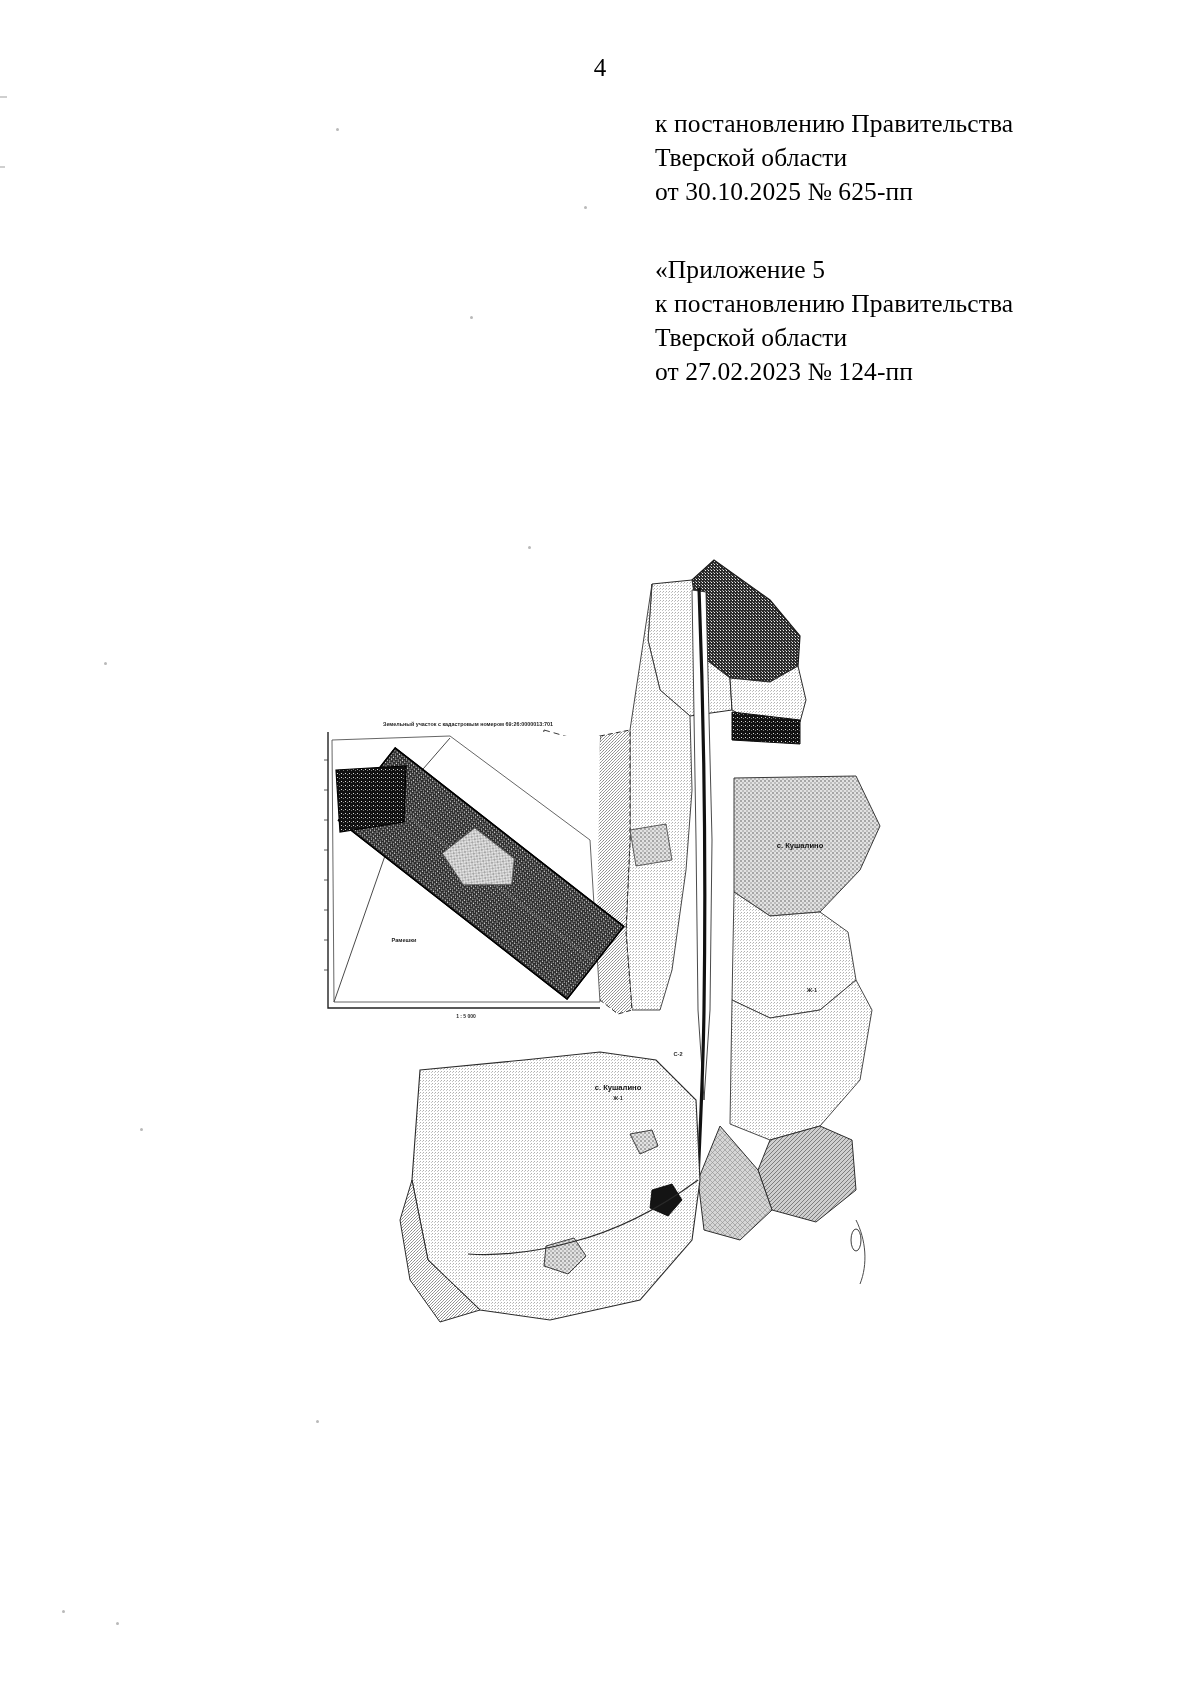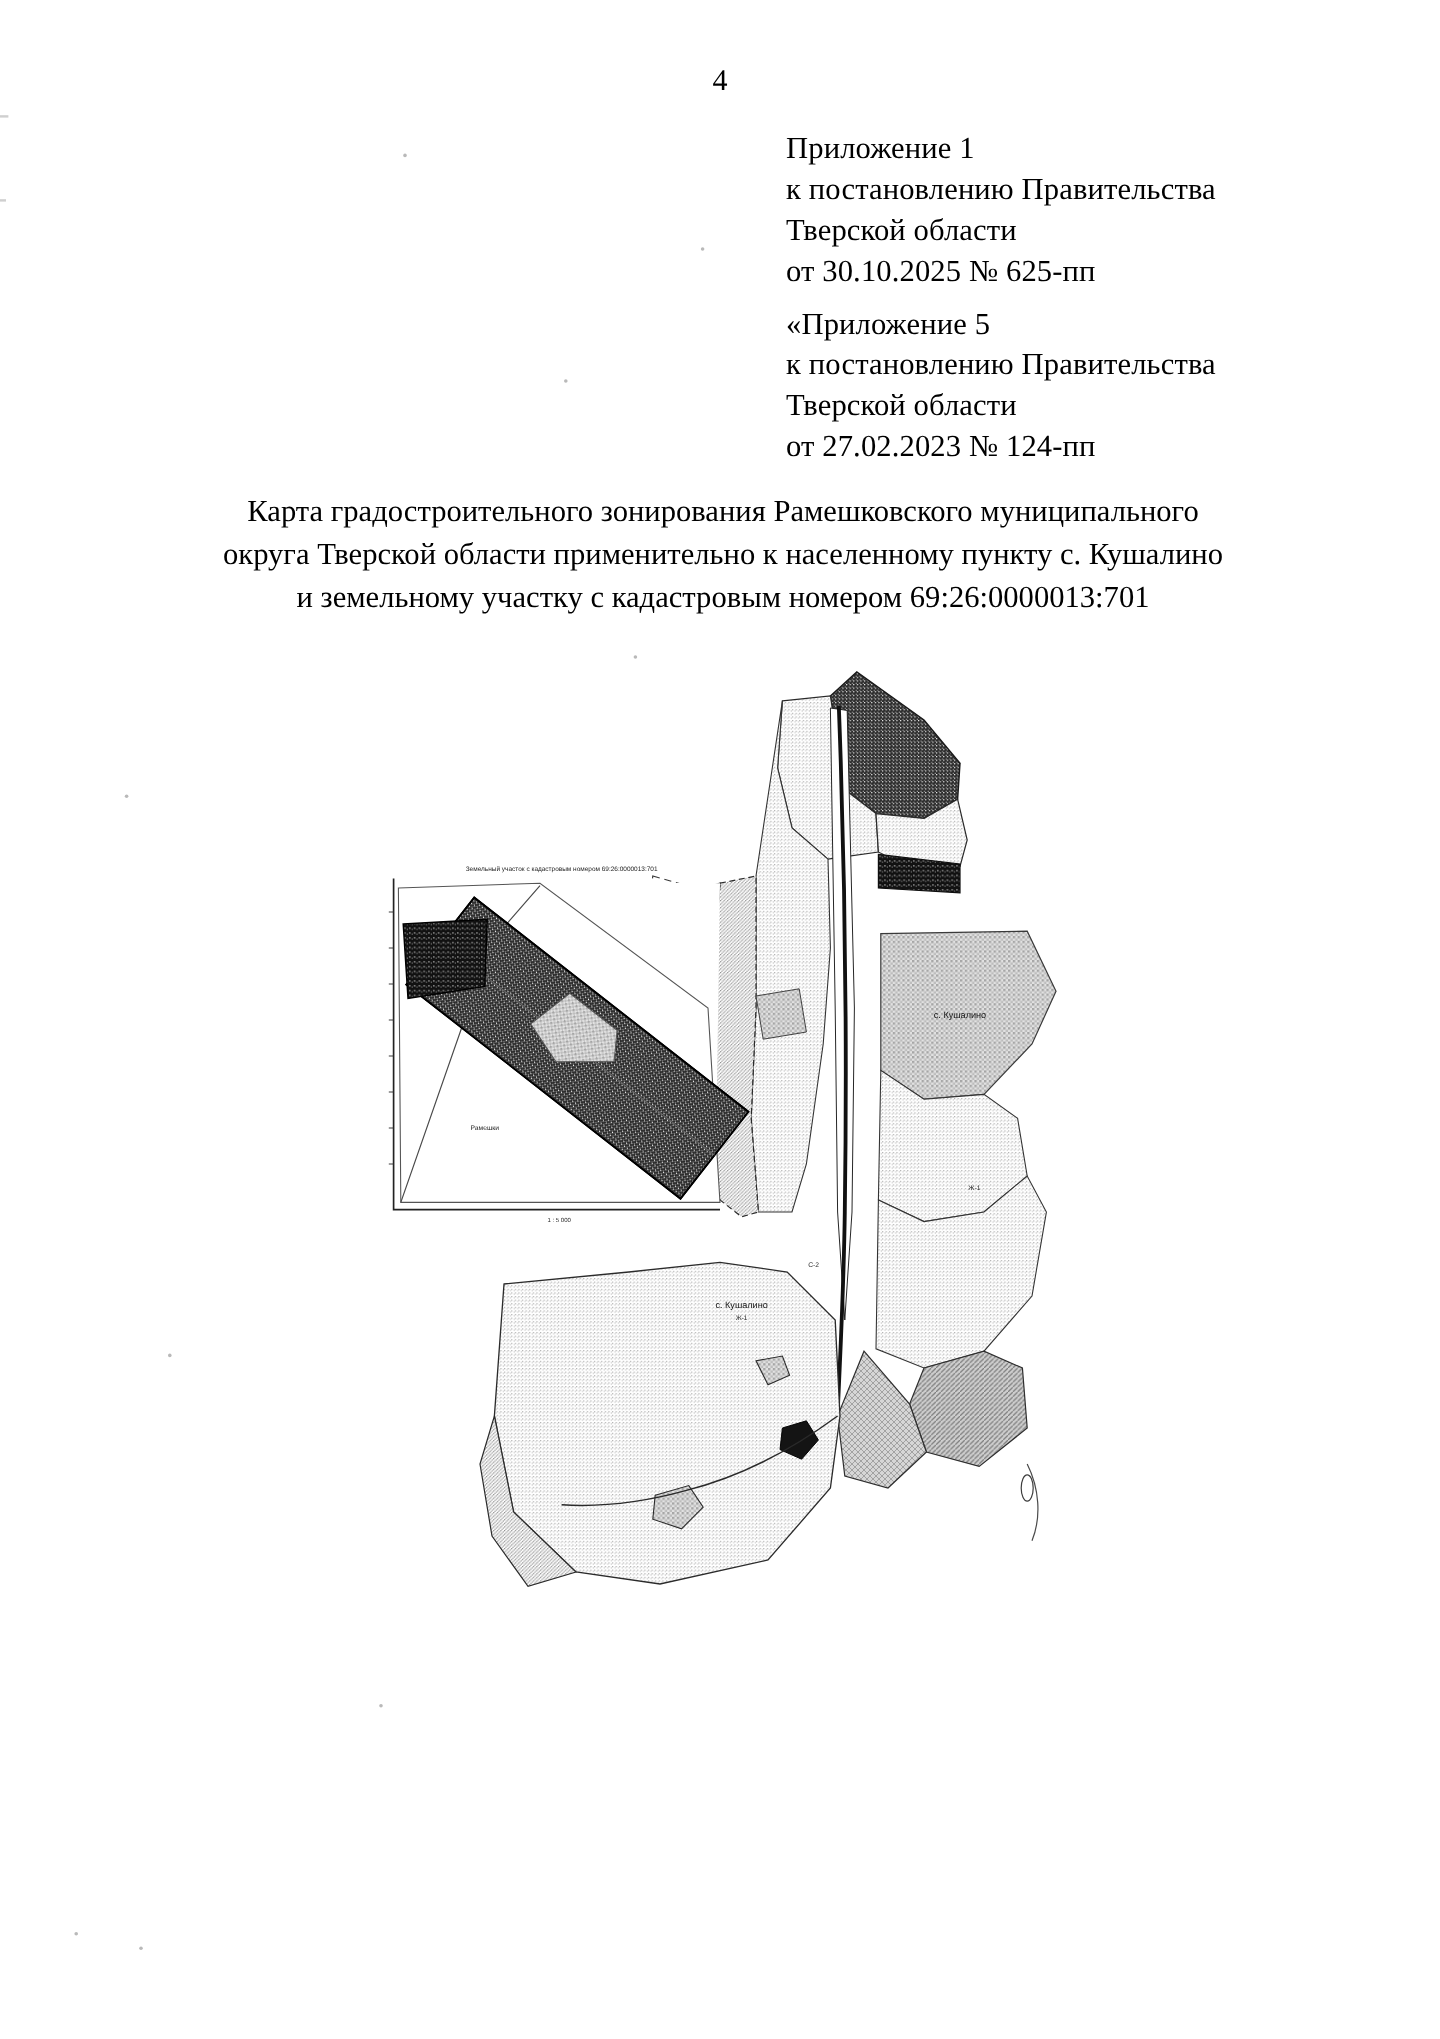--- a/index.html
+++ b/index.html
@@ -53,20 +53,21 @@
   }
   .doc-title .ln { display: block; }
 
   
   .map-area {
     position: absolute;
     left: 300px;
     top: 540px;
     width: 620px;
     height: 810px;
+    font-weight: bold;
   }
   .map-canvas { display: block; }
 
   
   .speck {
     position: absolute;
     background: #b9b9b9;
     border-radius: 50%;
   }
   .edge-mark {
@@ -75,38 +76,32 @@
   }
 </style>
 </head>
 <body>
 
 <div class="page">
 
   <div class="page-number">4</div>
 
   <div class="appendix-block first">
-    <span class="ln">Приложение 1</span>
     <span class="ln">к постановлению Правительства</span>
     <span class="ln">Тверской области</span>
     <span class="ln">от 30.10.2025 № 625-пп</span>
   </div>
 
   <div class="appendix-block second">
     <span class="ln">«Приложение 5</span>
     <span class="ln">к постановлению Правительства</span>
     <span class="ln">Тверской области</span>
     <span class="ln">от 27.02.2023 № 124-пп</span>
   </div>
 
-  <div class="doc-title">
-    <span class="ln">Карта градостроительного зонирования Рамешковского муниципального</span>
-    <span class="ln">округа Тверской области применительно к населенному пункту с. Кушалино</span>
-    <span class="ln">и земельному участку с кадастровым номером 69:26:0000013:701</span>
-  </div>
 
   <div class="map-area">
     <svg class="map-canvas" width="620" height="810" viewBox="0 0 620 810">
       <defs>
 
         <pattern id="stipple-light" width="3" height="3" patternUnits="userSpaceOnUse">
           <rect width="3" height="3" fill="#ffffff"></rect>
           <rect x="0" y="0" width="1" height="1" fill="#b0b0b0"></rect>
           <rect x="2" y="1" width="1" height="1" fill="#c8c8c8"></rect>
         </pattern>

